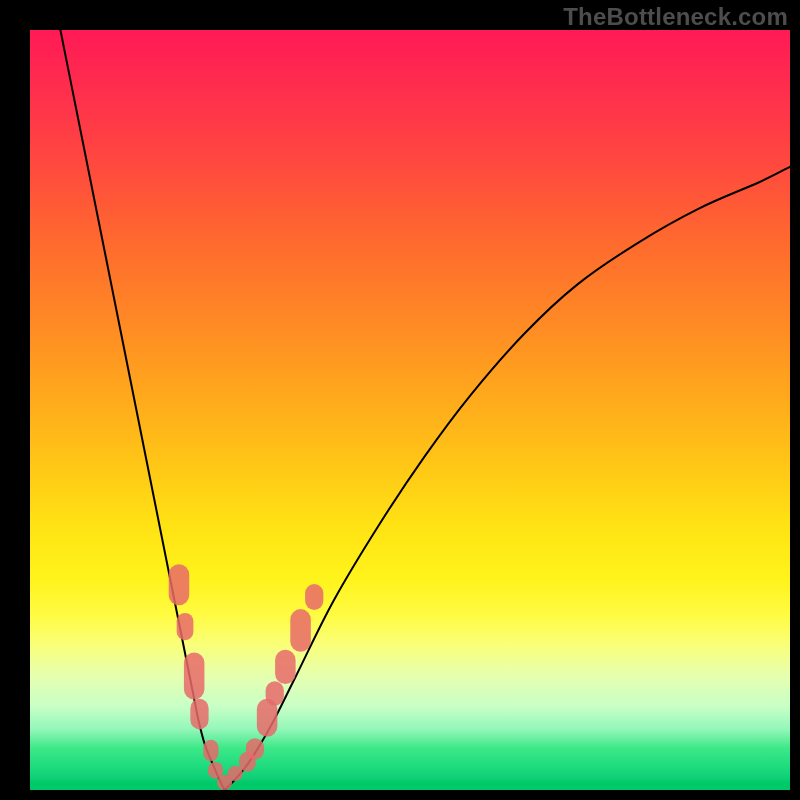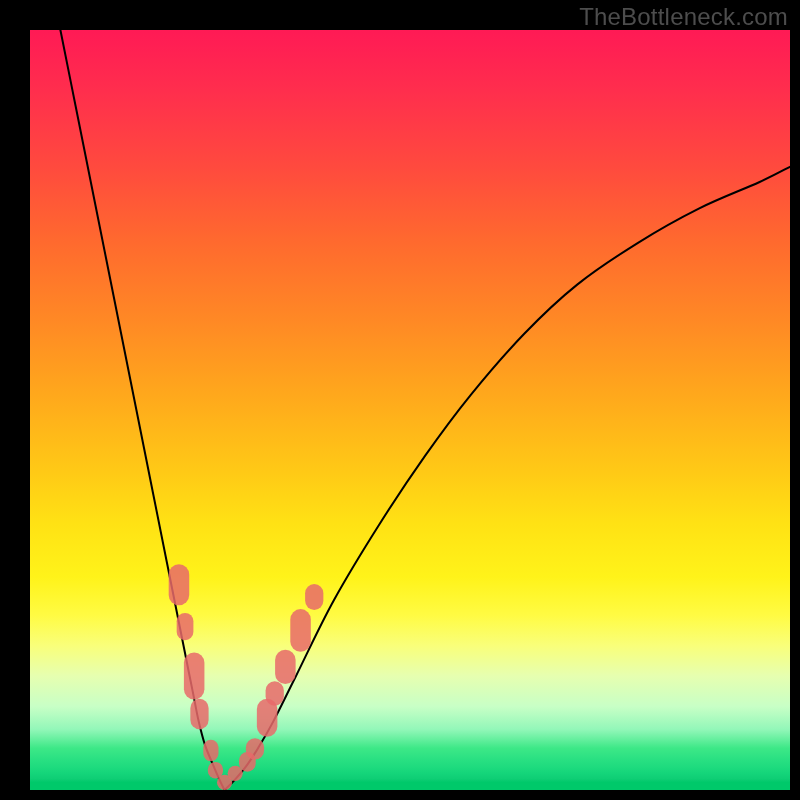--- a/index.html
+++ b/index.html
@@ -47,21 +47,21 @@
       #00c96a 99%,
       #00c96a 100%
     );
   }
   .watermark {
     position: absolute;
     top: 3px;
     right: 12px;
     color: #4d4d4d;
     font-size: 24px;
-    font-weight: 400;
+    font-weight: 700;
     letter-spacing: 0.2px;
     user-select: none;
   }
   svg.curves, svg.markers {
     position: absolute;
     left: 30px;
     top: 30px;
     width: 760px;
     height: 760px;
     overflow: visible;

